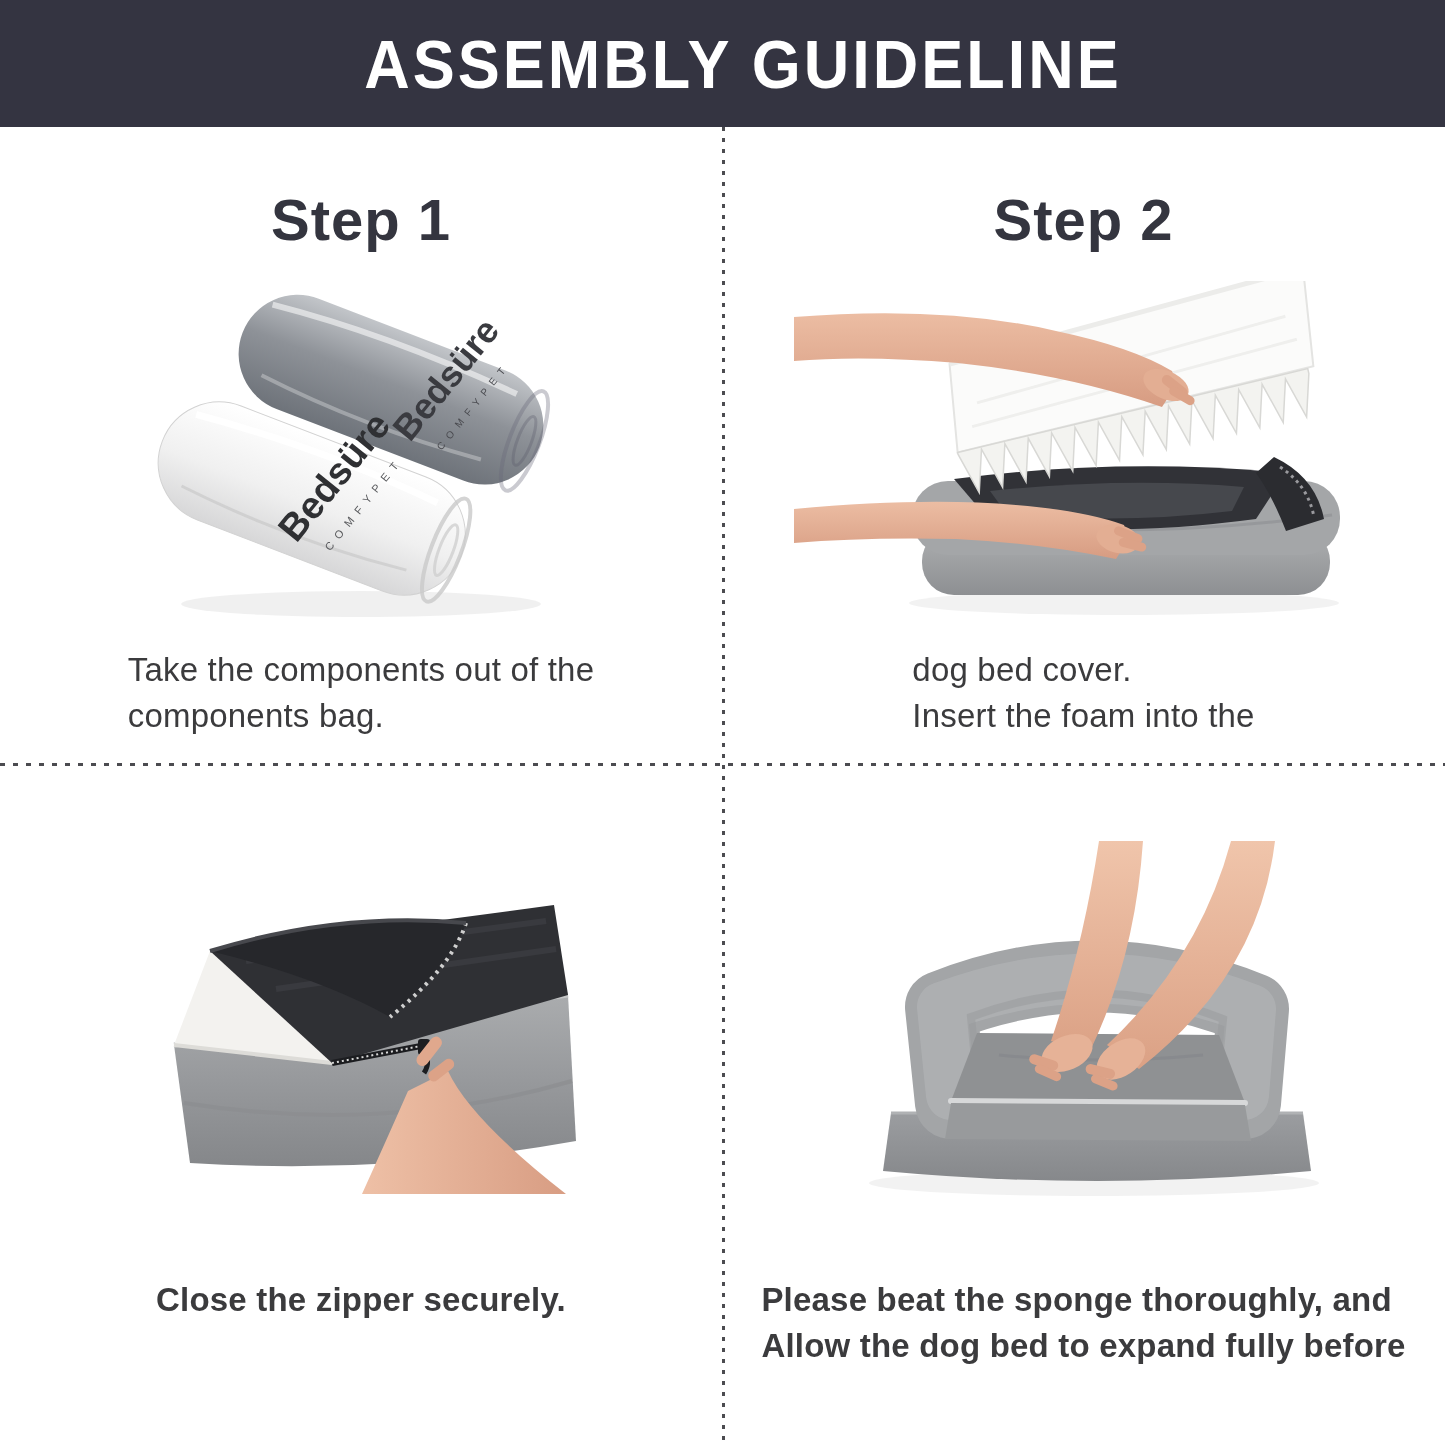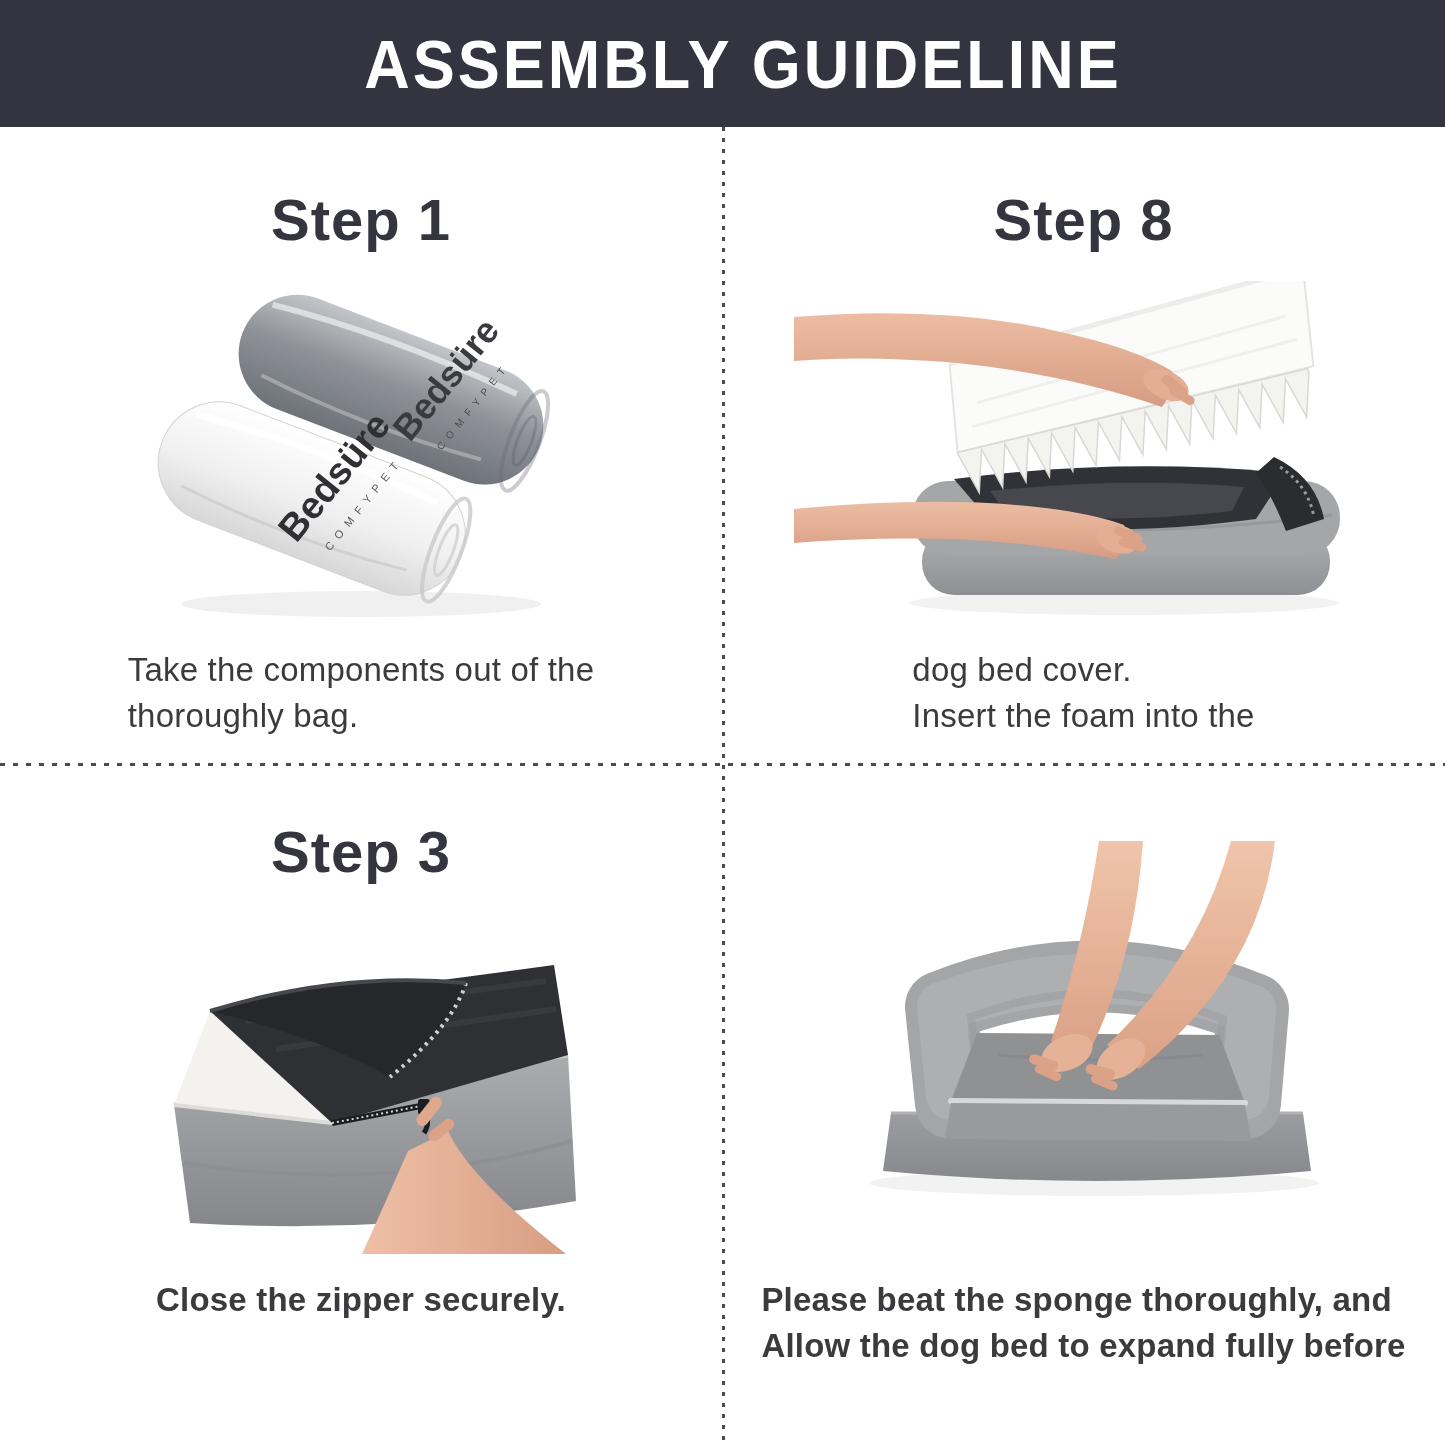--- a/index.html
+++ b/index.html
@@ -114,26 +114,26 @@
             <ellipse cx="330" cy="237" rx="7" ry="27" fill="none" stroke="#cfcfcf" stroke-width="3" opacity="0.8"></ellipse>
             <path d="M48 200 Q180 186 305 196" stroke="#ffffff" stroke-width="7" fill="none" opacity="0.9"></path>
             <path d="M60 272 Q180 284 300 270" stroke="#bfbfbf" stroke-width="3" fill="none" opacity="0.5"></path>
             <text transform="translate(188 285) rotate(-72)" font-size="38" font-weight="bold" fill="#2f3033">Bedsüre</text>
             <text transform="translate(222 280) rotate(-72)" font-size="11" letter-spacing="2" fill="#5a5b5e">C O M F Y   P E T</text>
           </g>
         </svg>
       </div>
       <div class="caption">
         <div>Take the components out of the</div>
-        <div>thoroughly bag.</div>
+        <div>components bag.</div>
       </div>
     </section>
 
     <section class="cell row1">
-      <div class="step-title">Step 8</div>
+      <div class="step-title">Step 2</div>
       <div class="figure">
         <svg width="580" height="340" viewBox="0 0 580 340">
           <defs>
             <linearGradient id="skin2" x1="0" y1="0" x2="0" y2="1">
               <stop offset="0" stop-color="#ecbda3"></stop>
               <stop offset="1" stop-color="#d79c82"></stop>
             </linearGradient>
             <linearGradient id="grey2" x1="0" y1="0" x2="0" y2="1">
               <stop offset="0" stop-color="#aeb0b2"></stop>
               <stop offset="1" stop-color="#8d8f92"></stop>
@@ -173,21 +173,20 @@
           <rect x="326" y="256" width="28" height="9" rx="4.5" transform="rotate(14 326 256)" fill="#dca287"></rect>
         </svg>
       </div>
       <div class="caption">
         <div>dog bed cover.</div>
         <div>Insert the foam into the</div>
       </div>
     </section>
 
     <section class="cell row2">
-      <div class="step-title">Step 3</div>
       <div class="figure">
         <svg width="470" height="345" viewBox="0 0 470 345">
           <defs>
             <linearGradient id="grey3" x1="0" y1="0" x2="0" y2="1">
               <stop offset="0" stop-color="#aaacae"></stop>
               <stop offset="0.5" stop-color="#97999c"></stop>
               <stop offset="1" stop-color="#85878a"></stop>
             </linearGradient>
             <linearGradient id="skin3" x1="0" y1="0" x2="1" y2="0">
               <stop offset="0" stop-color="#eec0a6"></stop>

